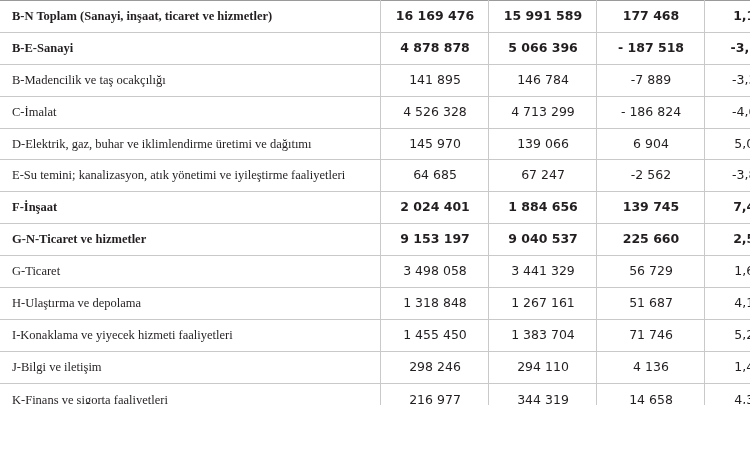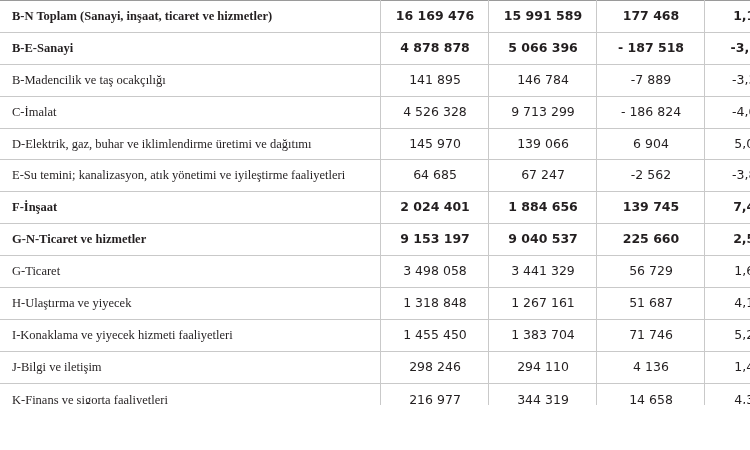--- a/index.html
+++ b/index.html
@@ -106,21 +106,21 @@
         <td class="label">B-Madencilik ve taş ocakçılığı</td>
         <td class="num">141 895</td>
         <td class="num">146 784</td>
         <td class="num">-7 889</td>
         <td class="num last">-3,3</td>
       </tr>
 
       <tr>
         <td class="label">C-İmalat</td>
         <td class="num">4 526 328</td>
-        <td class="num">9 713 299</td>
+        <td class="num">4 713 299</td>
         <td class="num">- 186 824</td>
         <td class="num last">-4,0</td>
       </tr>
 
       <tr>
         <td class="label">D-Elektrik, gaz, buhar ve iklimlendirme üretimi ve dağıtımı</td>
         <td class="num">145 970</td>
         <td class="num">139 066</td>
         <td class="num">6 904</td>
         <td class="num last">5,0</td>
@@ -152,21 +152,21 @@
 
       <tr>
         <td class="label">G-Ticaret</td>
         <td class="num">3 498 058</td>
         <td class="num">3 441 329</td>
         <td class="num">56 729</td>
         <td class="num last">1,6</td>
       </tr>
 
       <tr>
-        <td class="label">H-Ulaştırma ve yiyecek</td>
+        <td class="label">H-Ulaştırma ve depolama</td>
         <td class="num">1 318 848</td>
         <td class="num">1 267 161</td>
         <td class="num">51 687</td>
         <td class="num last">4,1</td>
       </tr>
 
       <tr>
         <td class="label">I-Konaklama ve yiyecek hizmeti faaliyetleri</td>
         <td class="num">1 455 450</td>
         <td class="num">1 383 704</td>

